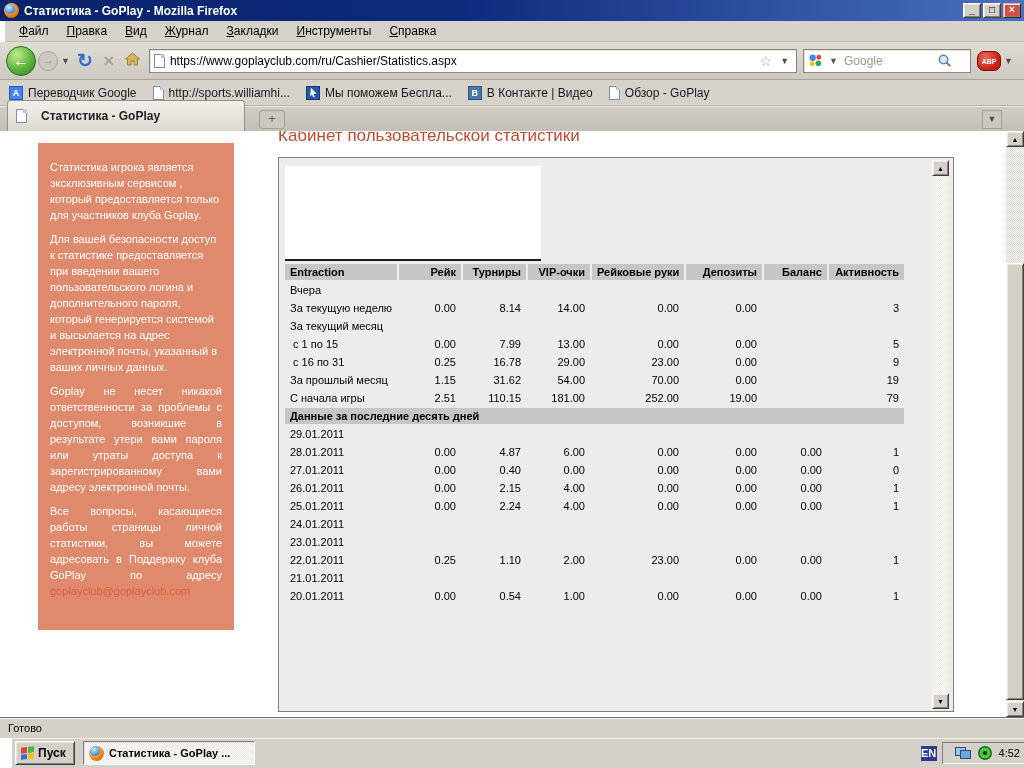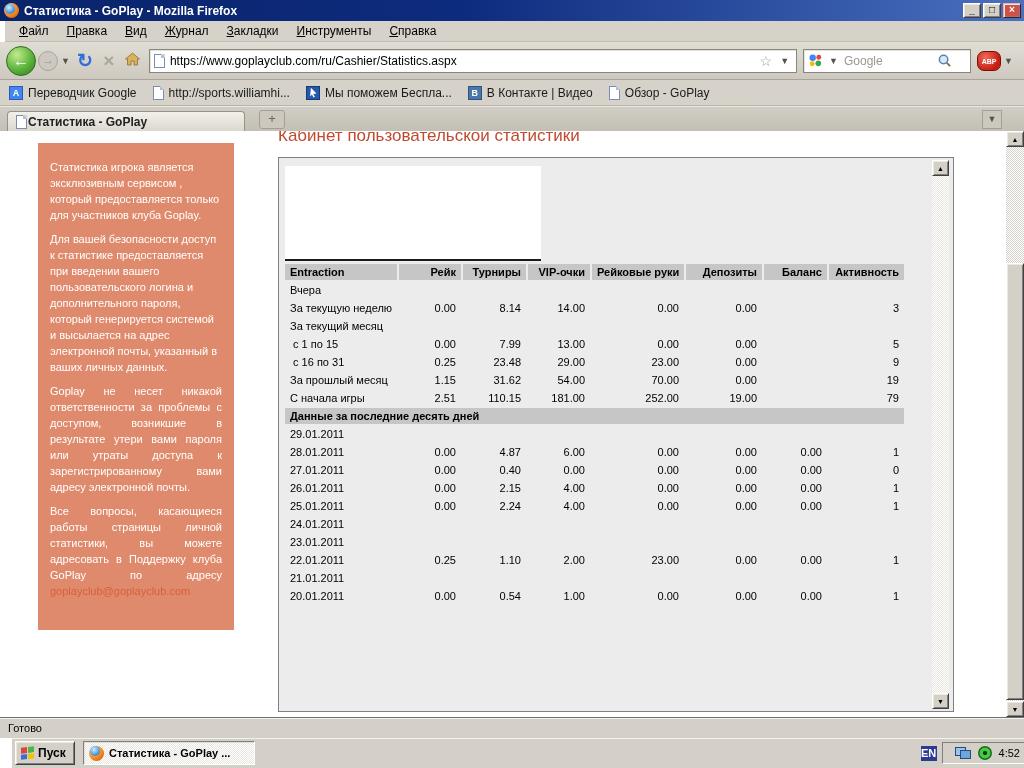--- a/index.html
+++ b/index.html
@@ -85,23 +85,23 @@
   .translate-icon { width:14px; height:14px; background:#4285f4; border:1px solid #2a5db0; color:#fff;
     font-size:9px; font-weight:bold; text-align:center; line-height:13px; flex:0 0 auto; }
   .cursor-icon { width:14px; height:14px; background:#2458a8; border:1px solid #143a78; flex:0 0 auto;
     display:flex; align-items:center; justify-content:center; }
   .vk-icon { width:14px; height:14px; background:#4a76a8; border:1px solid #2d5580; color:#fff;
     font-size:9px; font-weight:bold; text-align:center; line-height:13px; flex:0 0 auto; }
 
   
   .tabbar { position:absolute; top:106px; left:0; width:1024px; height:25px;
     background:linear-gradient(#d0cdc4,#c3bfb5); border-top:1px solid #e9e7e0; display:flex; align-items:flex-end; }
-  .tab { width:238px; height:20px; margin-left:7px; background:linear-gradient(#f2f0e9,#dbd8cf);
+  .tab { width:238px; height:31px; margin-left:7px; background:linear-gradient(#f2f0e9,#dbd8cf);
     border:1px solid #95918а; border:1px solid #95918a; border-bottom:none; border-radius:4px 4px 0 0;
-    display:flex; align-items:center; gap:1px; padding:0 8px; font-size:12px; font-weight:bold; color:#222; }
+    display:flex; align-items:center; gap:14px; padding:0 8px; font-size:12px; font-weight:bold; color:#222; }
   .newtab-btn { width:26px; height:19px; margin:0 0 2px 14px; background:#ccc8bf; border:1px solid #a49f95;
     border-radius:3px; color:#6b675f; font-size:13px; line-height:16px; text-align:center; }
   .alltabs-btn { margin-left:auto; width:20px; height:19px; margin-bottom:2px; margin-right:22px;
     background:#ccc8bf; border:1px solid #a49f95; color:#55524b; font-size:9px; text-align:center; line-height:17px; }
 
   
   .content { position:absolute; top:131px; left:0; width:1006px; height:586px; background:#fff; overflow:hidden; }
 
   .sidebar { position:absolute; left:38px; top:12px; width:196px; height:487px;
     background:var(--sidebar-bg,#df8a6c); color:#fff; font-size:11px; line-height:16px;
@@ -337,21 +337,21 @@
               <td>7.99</td>
               <td>13.00</td>
               <td>0.00</td>
               <td>0.00</td>
               <td></td>
               <td>5</td>
             </tr>
             <tr>
               <td>&nbsp;с 16 по 31</td>
               <td>0.25</td>
-              <td>23.48</td>
+              <td>16.78</td>
               <td>29.00</td>
               <td>23.00</td>
               <td>0.00</td>
               <td></td>
               <td>9</td>
             </tr>
             <tr>
               <td>За прошлый месяц</td>
               <td>1.15</td>
               <td>31.62</td>

